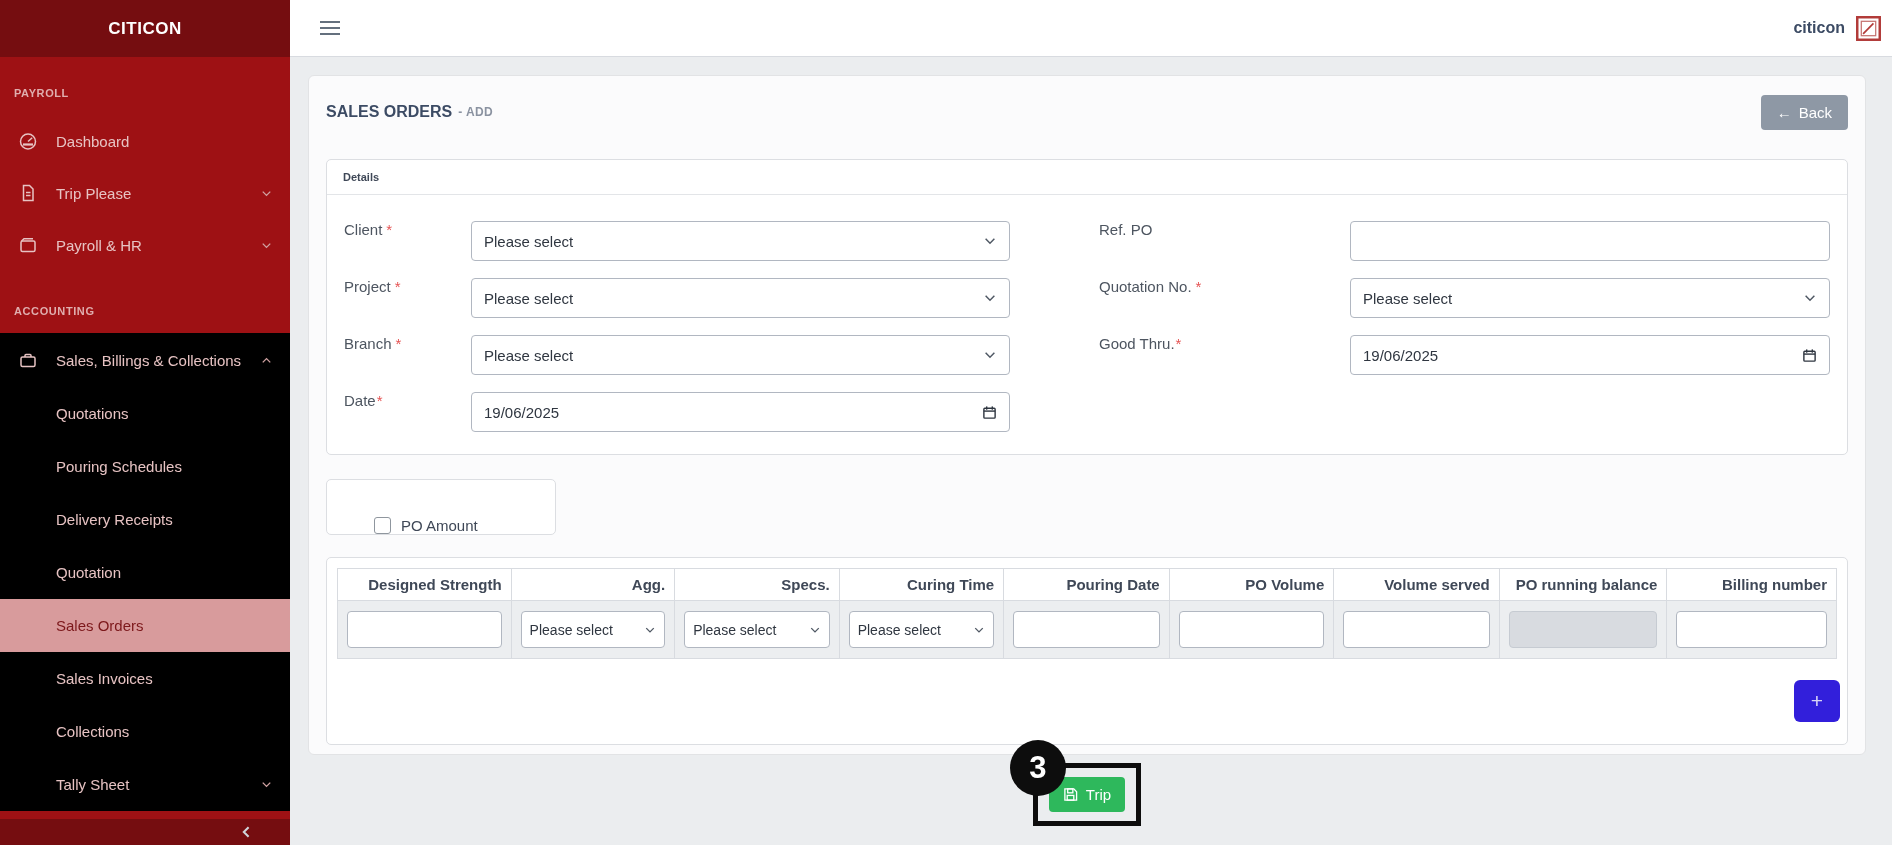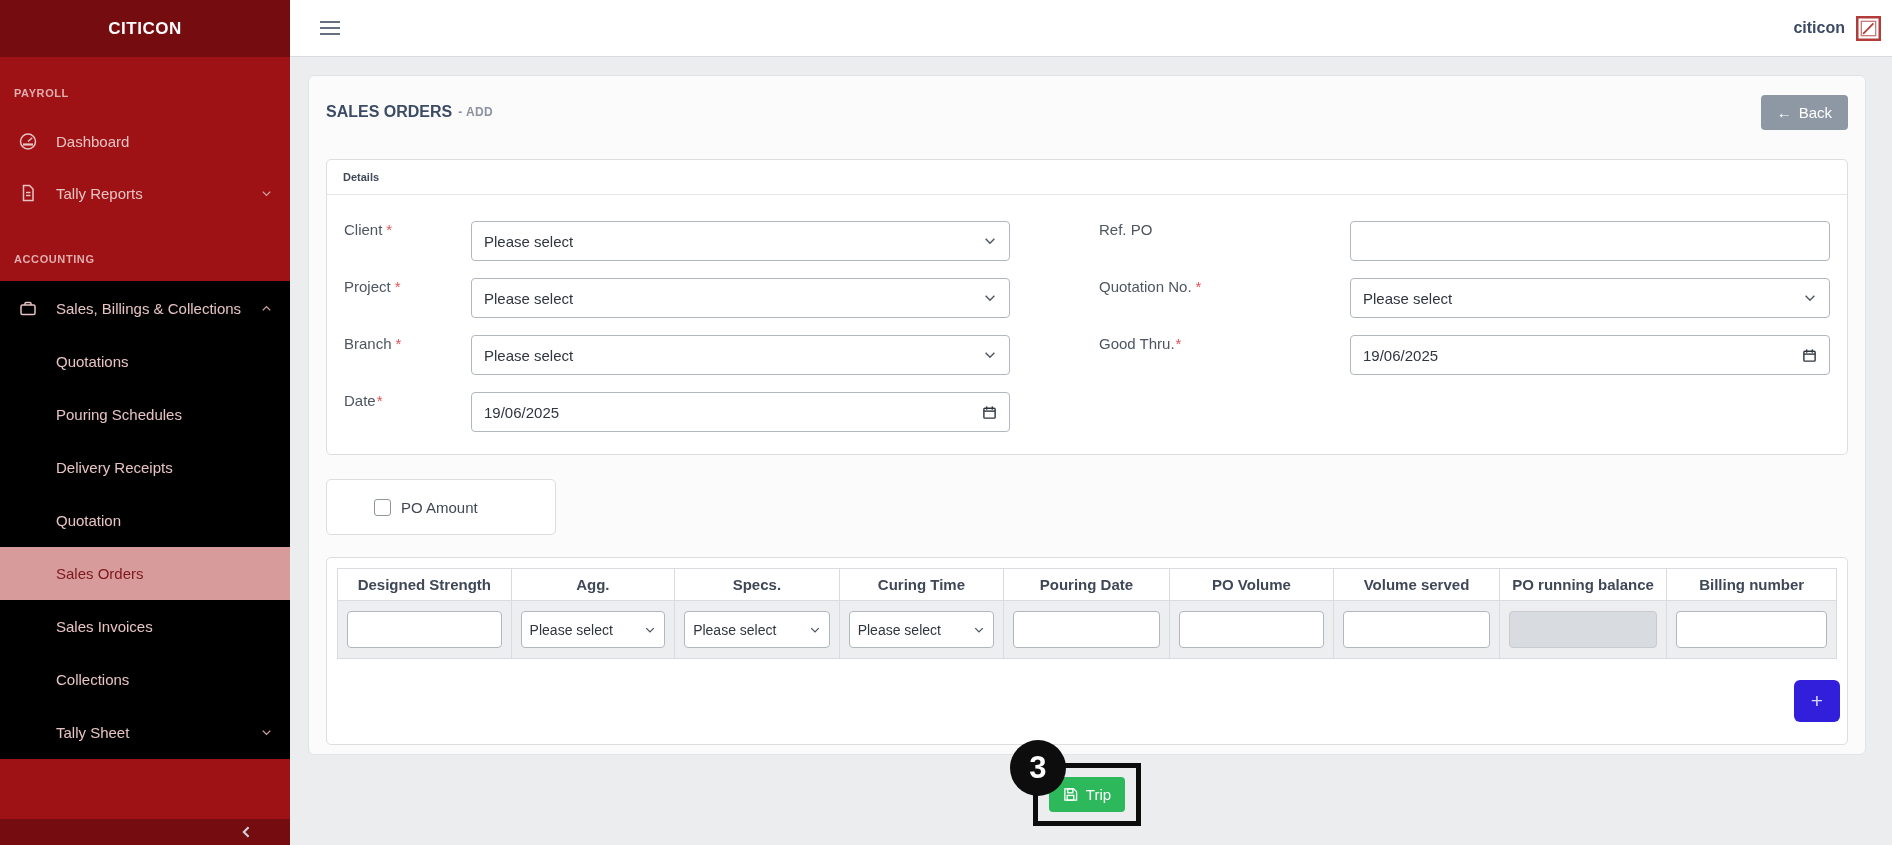--- a/index.html
+++ b/index.html
@@ -48,28 +48,28 @@
   .req { color:#e55353; margin-left:4px; }
   .tight .req { margin-left:1px; }
   .lbl-right { width:251px; margin-left:89px; font-size:15px; color:#4d5560; }
   .ctrl-left { width:539px; }
   .ctrl-right { width:480px; }
   .control { height:40px; border:1px solid #b1b7c1; border-radius:4px; background:#fff;
              display:flex; align-items:center; padding:0 12px; font-size:15px; color:#2f3640; cursor:pointer; }
   .control .val { flex:1; }
   
   .po-box { margin-top:24px; width:230px; height:56px; background:#fff; border:1px solid #dcdee2; border-radius:5px;
-            display:flex; align-items:center; padding-left:47px; }
+            display:flex; align-items:flex-end; padding-left:47px; }
   .checkbox { width:17px; height:17px; border:1.5px solid #8f969e; border-radius:3px; background:#fff; cursor:pointer; }
   .po-label { margin-left:10px; color:#3f4857; font-size:15px; }
   
   .table-card { margin-top:22px; background:#fff; border:1px solid #dcdee2; border-radius:5px;
                 padding:10px 10px 0; height:188px; position:relative; }
   table { width:100%; border-collapse:collapse; table-layout:fixed; }
-  th { border:1px solid #d8dbe0; font-size:15px; font-weight:bold; color:#3f4857; text-align:center;
+  th { border:1px solid #d8dbe0; font-size:15px; font-weight:bold; color:#3f4857; text-align:right;
        padding:7px 9px; background:#fff; white-space:nowrap; overflow:hidden; }
   td { border:1px solid #d8dbe0; background:#eceef0; padding:10px 9px; }
   .cell-input { height:37px; border:1px solid #b1b7c1; border-radius:4px; background:#fff; cursor:text; }
   .cell-input.disabled { background:#d8dbe0; border-color:#c6cbd2; cursor:default; }
   .cell-select { height:37px; border:1px solid #b1b7c1; border-radius:4px; background:#fff; display:flex;
                  align-items:center; justify-content:space-between; padding:0 8px; font-size:14px; color:#2f3640; cursor:pointer; }
   .btn-add { position:absolute; right:7px; bottom:22px; width:46px; height:42px; background:#321fdb; color:#d9d5f6;
              border:none; border-radius:6px; font-size:21px; display:flex; align-items:center; justify-content:center;
              cursor:pointer; font-family:"Liberation Sans", sans-serif; }
   
@@ -102,28 +102,42 @@
   </div>
 
   <div class="nav-item">
     <span class="nicon">
       <svg width="20" height="20" viewBox="0 0 20 20" fill="none" stroke="#e7c3c3" stroke-width="1.5">
         <path d="M5.5 2.5 h6 l3.5 3.5 v11.5 h-9.5 z"></path>
           <line x1="8" y1="9.5" x2="12.5" y2="9.5"></line>
           <line x1="8" y1="12.5" x2="12.5" y2="12.5"></line>
       </svg>
     </span>
-    <span>Tally Reports</span>
+    <span>Trip Please</span>
     <span class="chev">
       <svg width="15" height="15" viewBox="0 0 20 20" fill="none" stroke="#d1a3a3" stroke-width="1.8">
           <polyline points="5,7.5 10,12.5 15,7.5"></polyline>
         </svg>
     </span>
   </div>
 
+  <div class="nav-item">
+    <span class="nicon">
+      <svg width="20" height="20" viewBox="0 0 20 20" fill="none" stroke="#e7c3c3" stroke-width="1.5">
+        <rect x="3" y="6" width="14" height="10.5" rx="1.5"></rect>
+          <path d="M3.5 6 L6 3.8 h9"></path>
+      </svg>
+    </span>
+    <span>Payroll &amp; HR</span>
+    <span class="chev">
+      <svg width="15" height="15" viewBox="0 0 20 20" fill="none" stroke="#d1a3a3" stroke-width="1.8">
+          <polyline points="5,7.5 10,12.5 15,7.5"></polyline>
+        </svg>
+    </span>
+  </div>
 
   <div class="nav-section-label acct">ACCOUNTING</div>
 
   <div class="submenu">
     <div class="nav-item parent-item">
       <span class="nicon">
         <svg width="20" height="20" viewBox="0 0 20 20" fill="none" stroke="#e7c3c3" stroke-width="1.5">
           <rect x="3" y="7" width="14" height="9.5" rx="1.5"></rect>
             <path d="M7 7 v-1.6 a1 1 0 0 1 1-1 h4 a1 1 0 0 1 1 1 V7"></path>
         </svg>

